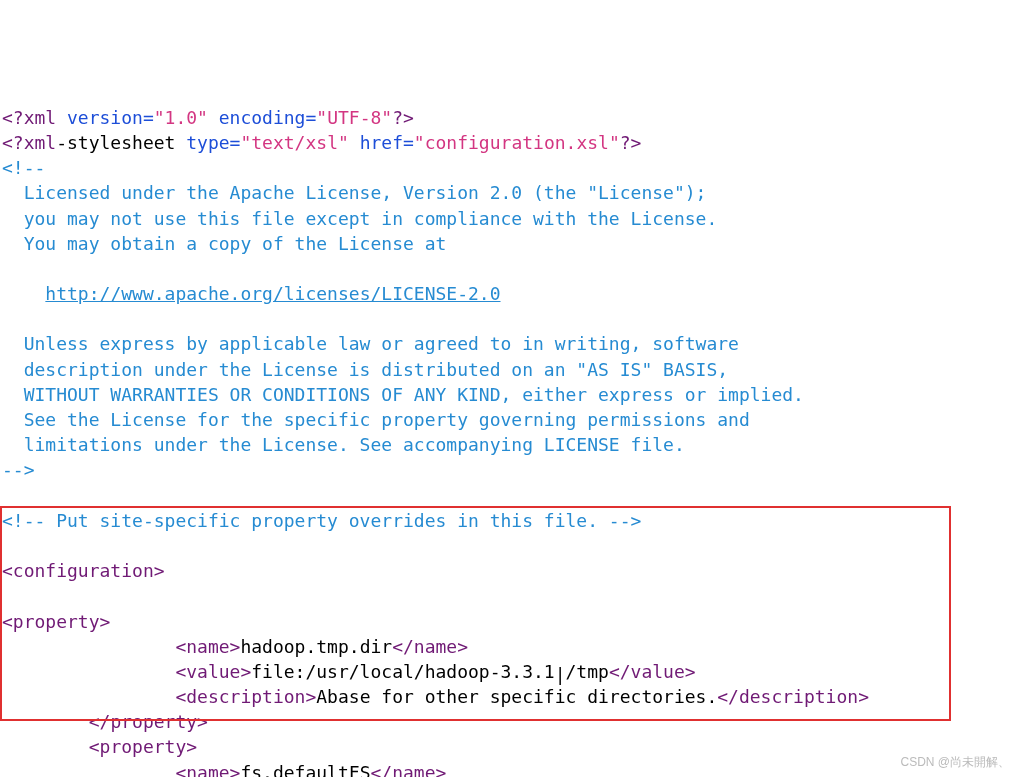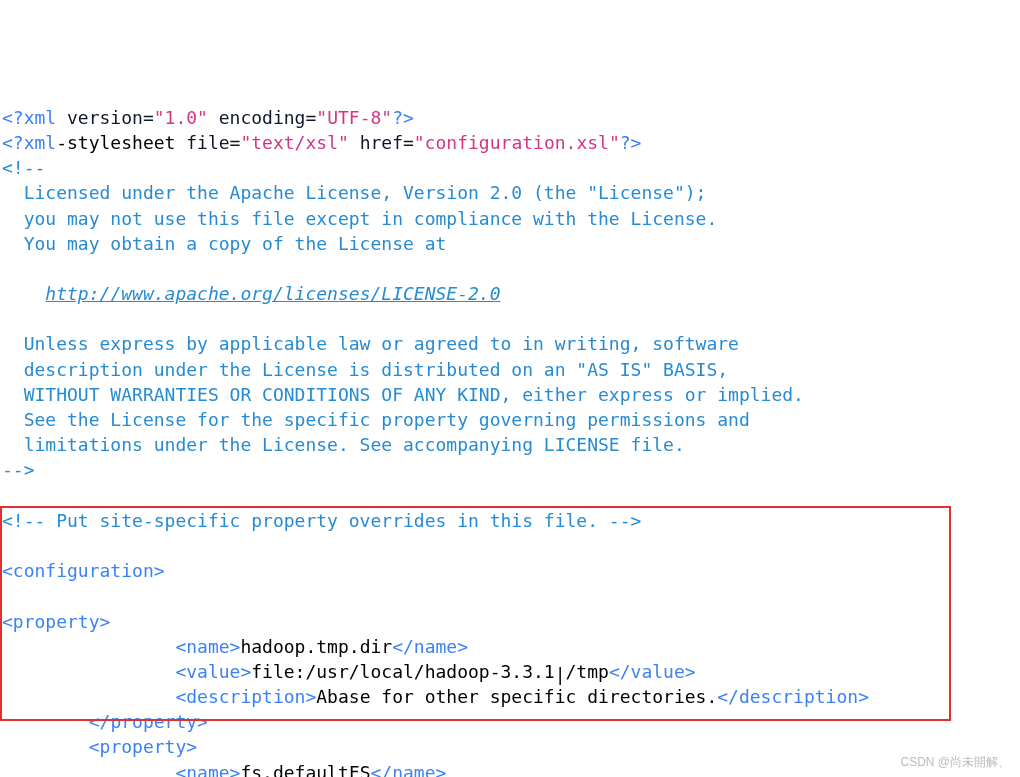--- a/index.html
+++ b/index.html
@@ -10,26 +10,26 @@
     line-height: 1.4;
     background: #fff;
     color: #000;
     white-space: pre;
     position: relative;
     width: 1020px;
     height: 777px;
     box-sizing: border-box;
     overflow: hidden;
   }
-  .teal   { color: #3b82f6; }
+  .teal   { color: #701a75; }
   .pink   { color: #d33682; }
-  .olive  { color: #0f172a; text-align: right; }
+  .olive  { color: #1d4ed8; text-align: right; }
   .blue   { color: #268bd2; }
   .black  { color: #000; }
-  .italic { font-style: italic; }
+  .italic { }
   .ulink  { text-decoration: underline; }
   .redbox {
     border: 2px solid #e03030;
     position: absolute;
     left: 0px;
     top: 506px;
     width: 947px;
     height: 211px;
     pointer-events: none;
   }
@@ -47,21 +47,21 @@
     font-family: sans-serif;
     white-space: nowrap;
   }
 </style>
 </head>
 <body>
 
 
 
 <div><span class="teal">&lt;?xml</span><span class="olive"> version=</span><span class="pink">"1.0"</span><span class="olive"> encoding=</span><span class="pink">"UTF-8"</span><span class="teal">?&gt;</span>
-<span class="teal">&lt;?xml</span><span class="black">-stylesheet</span><span class="olive"> file=</span><span class="pink">"text/xsl"</span><span class="olive"> href=</span><span class="pink">"configuration.xsl"</span><span class="teal">?&gt;</span>
+<span class="teal">&lt;?xml</span><span class="black">-stylesheet</span><span class="olive"> type=</span><span class="pink">"text/xsl"</span><span class="olive"> href=</span><span class="pink">"configuration.xsl"</span><span class="teal">?&gt;</span>
 <span class="blue">&lt;!--</span>
 <span class="blue">  Licensed under the Apache License, Version 2.0 (the "License");</span>
 <span class="blue">  you may not use this file except in compliance with the License.</span>
 <span class="blue">  You may obtain a copy of the License at</span>
 
 <span class="blue">    </span><span class="blue italic ulink">http://www.apache.org/licenses/LICENSE-2.0</span>
 
 <span class="blue">  Unless express by applicable law or agreed to in writing, software</span>
 <span class="blue">  description under the License is distributed on an "AS IS" BASIS,</span>
 <span class="blue">  WITHOUT WARRANTIES OR CONDITIONS OF ANY KIND, either express or implied.</span>

